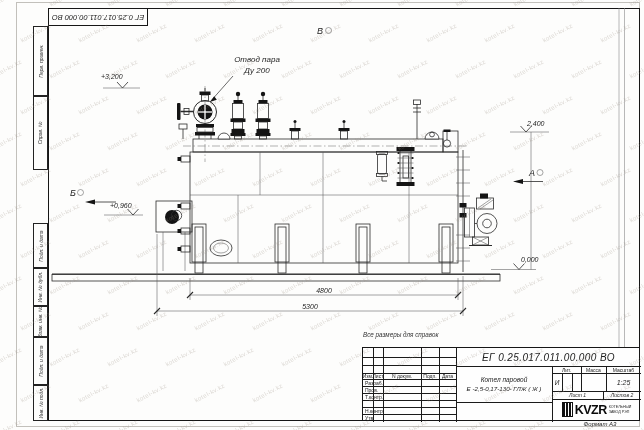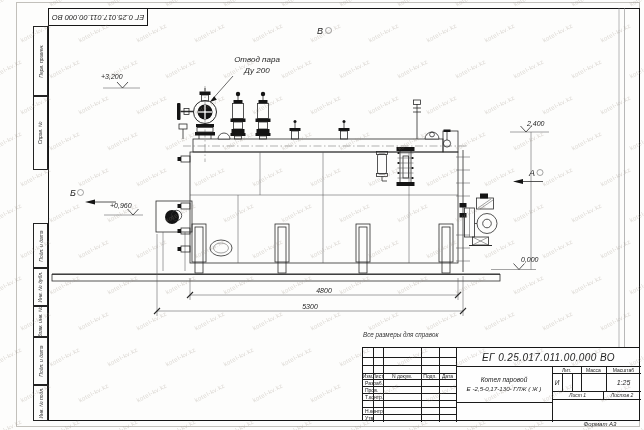--- a/index.html
+++ b/index.html
@@ -363,20 +363,28 @@
     </div>
 
     <div class="tc" style="left:189px;top:18px;width:29px;height:7px;">Лит.</div>
     <div class="tc" style="left:218px;top:18px;width:25px;height:7px;">Масса</div>
     <div class="tc" style="left:243px;top:18px;width:35px;height:7px;">Масштаб</div>
     <div class="tc it" style="left:189px;top:25px;width:10px;height:18px;font-size:6.5px;">И</div>
     <div class="tc it" style="left:243px;top:25px;width:35px;height:18px;font-size:7px;">1:25</div>
     <div class="tc it" style="left:189px;top:43px;width:51px;height:8px;">Лист 1</div>
     <div class="tc it" style="left:240px;top:43px;width:38px;height:8px;">Листов 2</div>
 
+    <div class="logo-cell">
+      <div class="logo-stripes"></div>
+      <div class="logo-word">KVZR</div>
+      <div class="logo-sub">
+        <span>КОТЕЛЬНЫЙ</span>
+        <span>ЗАВОД РЭП</span>
+      </div>
+    </div>
   </div>
 
   <div class="format">Формат А3</div>
 
   <div id="watermarks">
       <span class="wm" style="left: -10px; top: -6px;">kotel-kv.kz</span>
       <span class="wm" style="left: 48px; top: -6px;">kotel-kv.kz</span>
       <span class="wm" style="left: 106px; top: -6px;">kotel-kv.kz</span>
       <span class="wm" style="left: 164px; top: -6px;">kotel-kv.kz</span>
       <span class="wm" style="left: 222px; top: -6px;">kotel-kv.kz</span>

